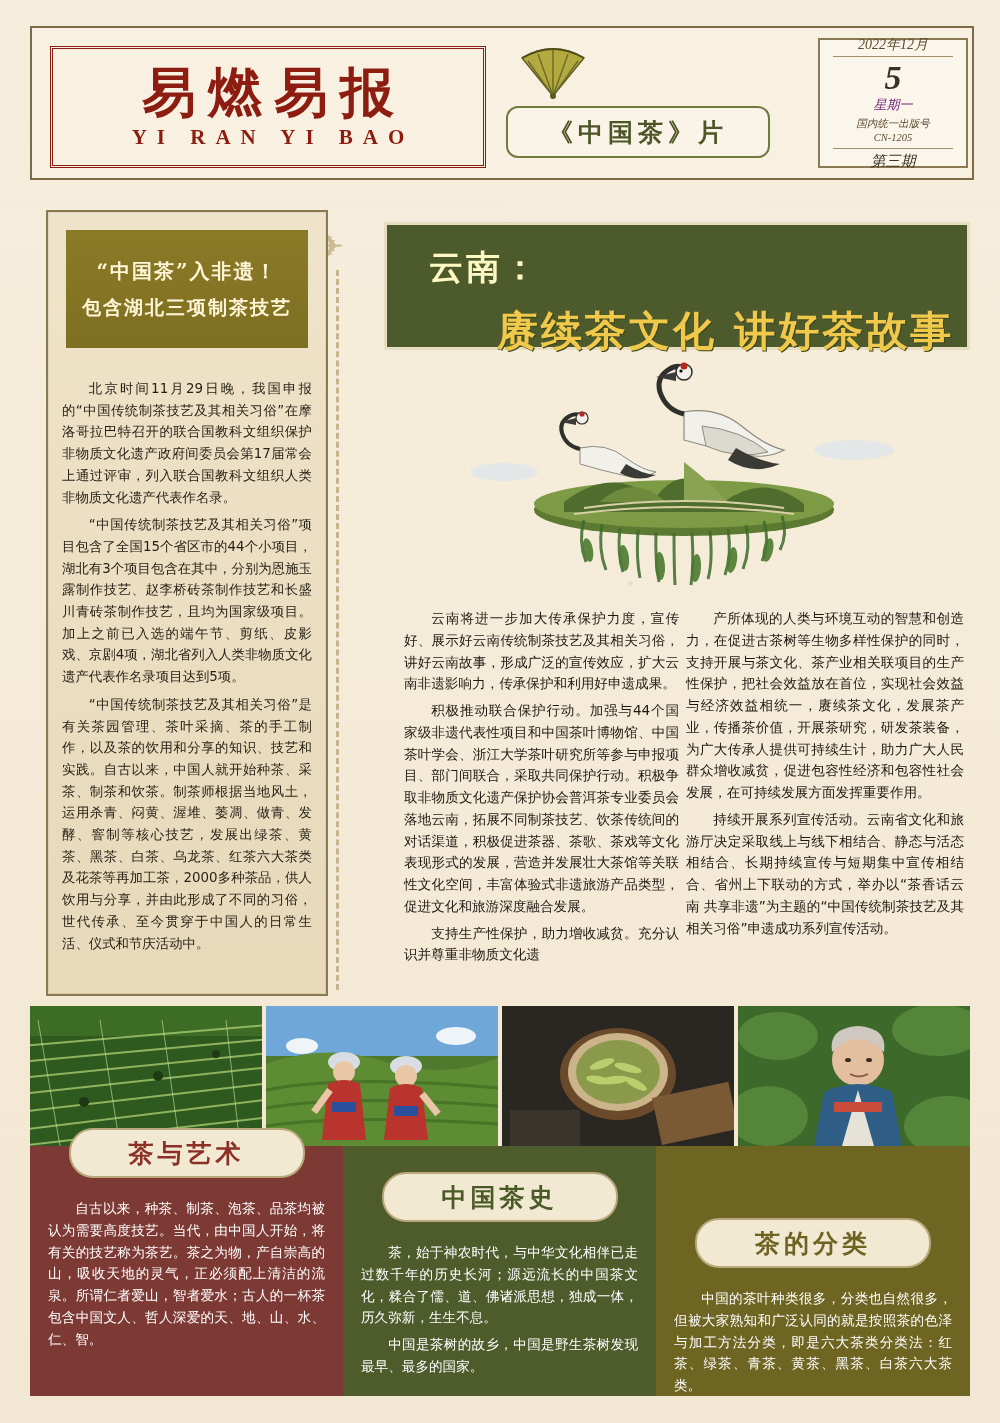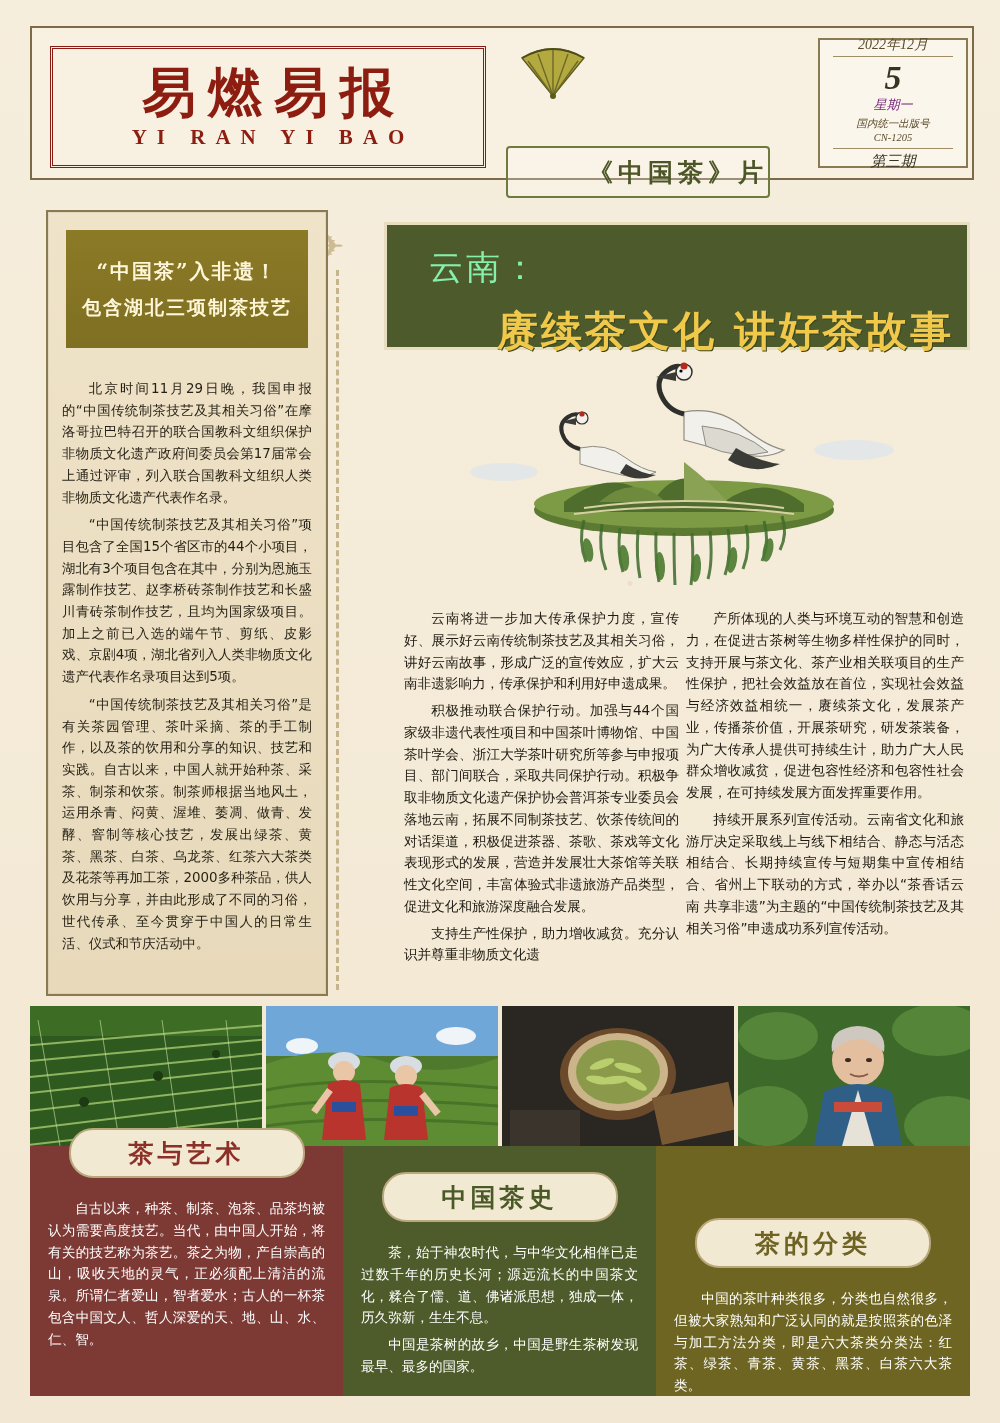--- a/index.html
+++ b/index.html
@@ -44,24 +44,23 @@
     font-family:"Liberation Serif", serif;
     font-size:21px;font-weight:bold;letter-spacing:10px;color:#8d1d10;
     margin-top:4px;text-indent:10px;
   }
   .masthead-mid{flex:1;position:relative;}
   .fan-orn{
     position:absolute;left:28px;top:14px;width:78px;height:58px;
   }
   .sub-banner{
     position:absolute;left:20px;top:78px;width:260px;height:48px;
-    border:2px solid #6f7a3e;border-radius:4px;
-    display:flex;align-items:center;justify-content:flex-end;
+    border:2px solid #6f7a3e;border-radius:12px;
+    display:flex;align-items:center;justify-content:center;
     background:rgba(255,255,255,.25);
-    margin-top:40px;
   }
   .sub-banner span{
     font-size:25px;letter-spacing:5px;color:#4c5526;font-weight:bold;
     font-family:"DejaVu Serif", serif;
   }
   .date-box{
     width:146px;margin:10px 4px 10px 0;border:2px solid #8a7a52;
     background:rgba(255,255,255,.35);
     display:flex;flex-direction:column;align-items:center;justify-content:center;
     text-align:center;line-height:1.25;font-style:italic;
@@ -96,21 +95,21 @@
     font-family:"DejaVu Sans", sans-serif;
   }
   .left-body p{margin:0 0 6px 0;text-indent:2em;}
 
   
   .headline-box{
     position:absolute;left:384px;top:222px;width:580px;height:122px;
     background:#4d5a2c;border:3px solid #e7ddc0;
   }
   .headline-box .h1{
-    position:absolute;left:42px;top:20px;font-size:34px;font-weight:normal;color:#86efac;
+    position:absolute;left:42px;top:20px;font-size:34px;font-weight:bold;color:#fef9c3;
     letter-spacing:3px;font-family:"DejaVu Serif",serif;
   }
   .headline-box .h2{
     position:absolute;left:110px;top:79px;font-size:41px;font-weight:bold;color:#f0c84a;
     letter-spacing:3px;font-family:"DejaVu Serif",serif;
     text-shadow:1px 1px 0 #3a4420;
   }
 
   
   .route{position:absolute;left:330px;top:226px;width:14px;height:770px;}

